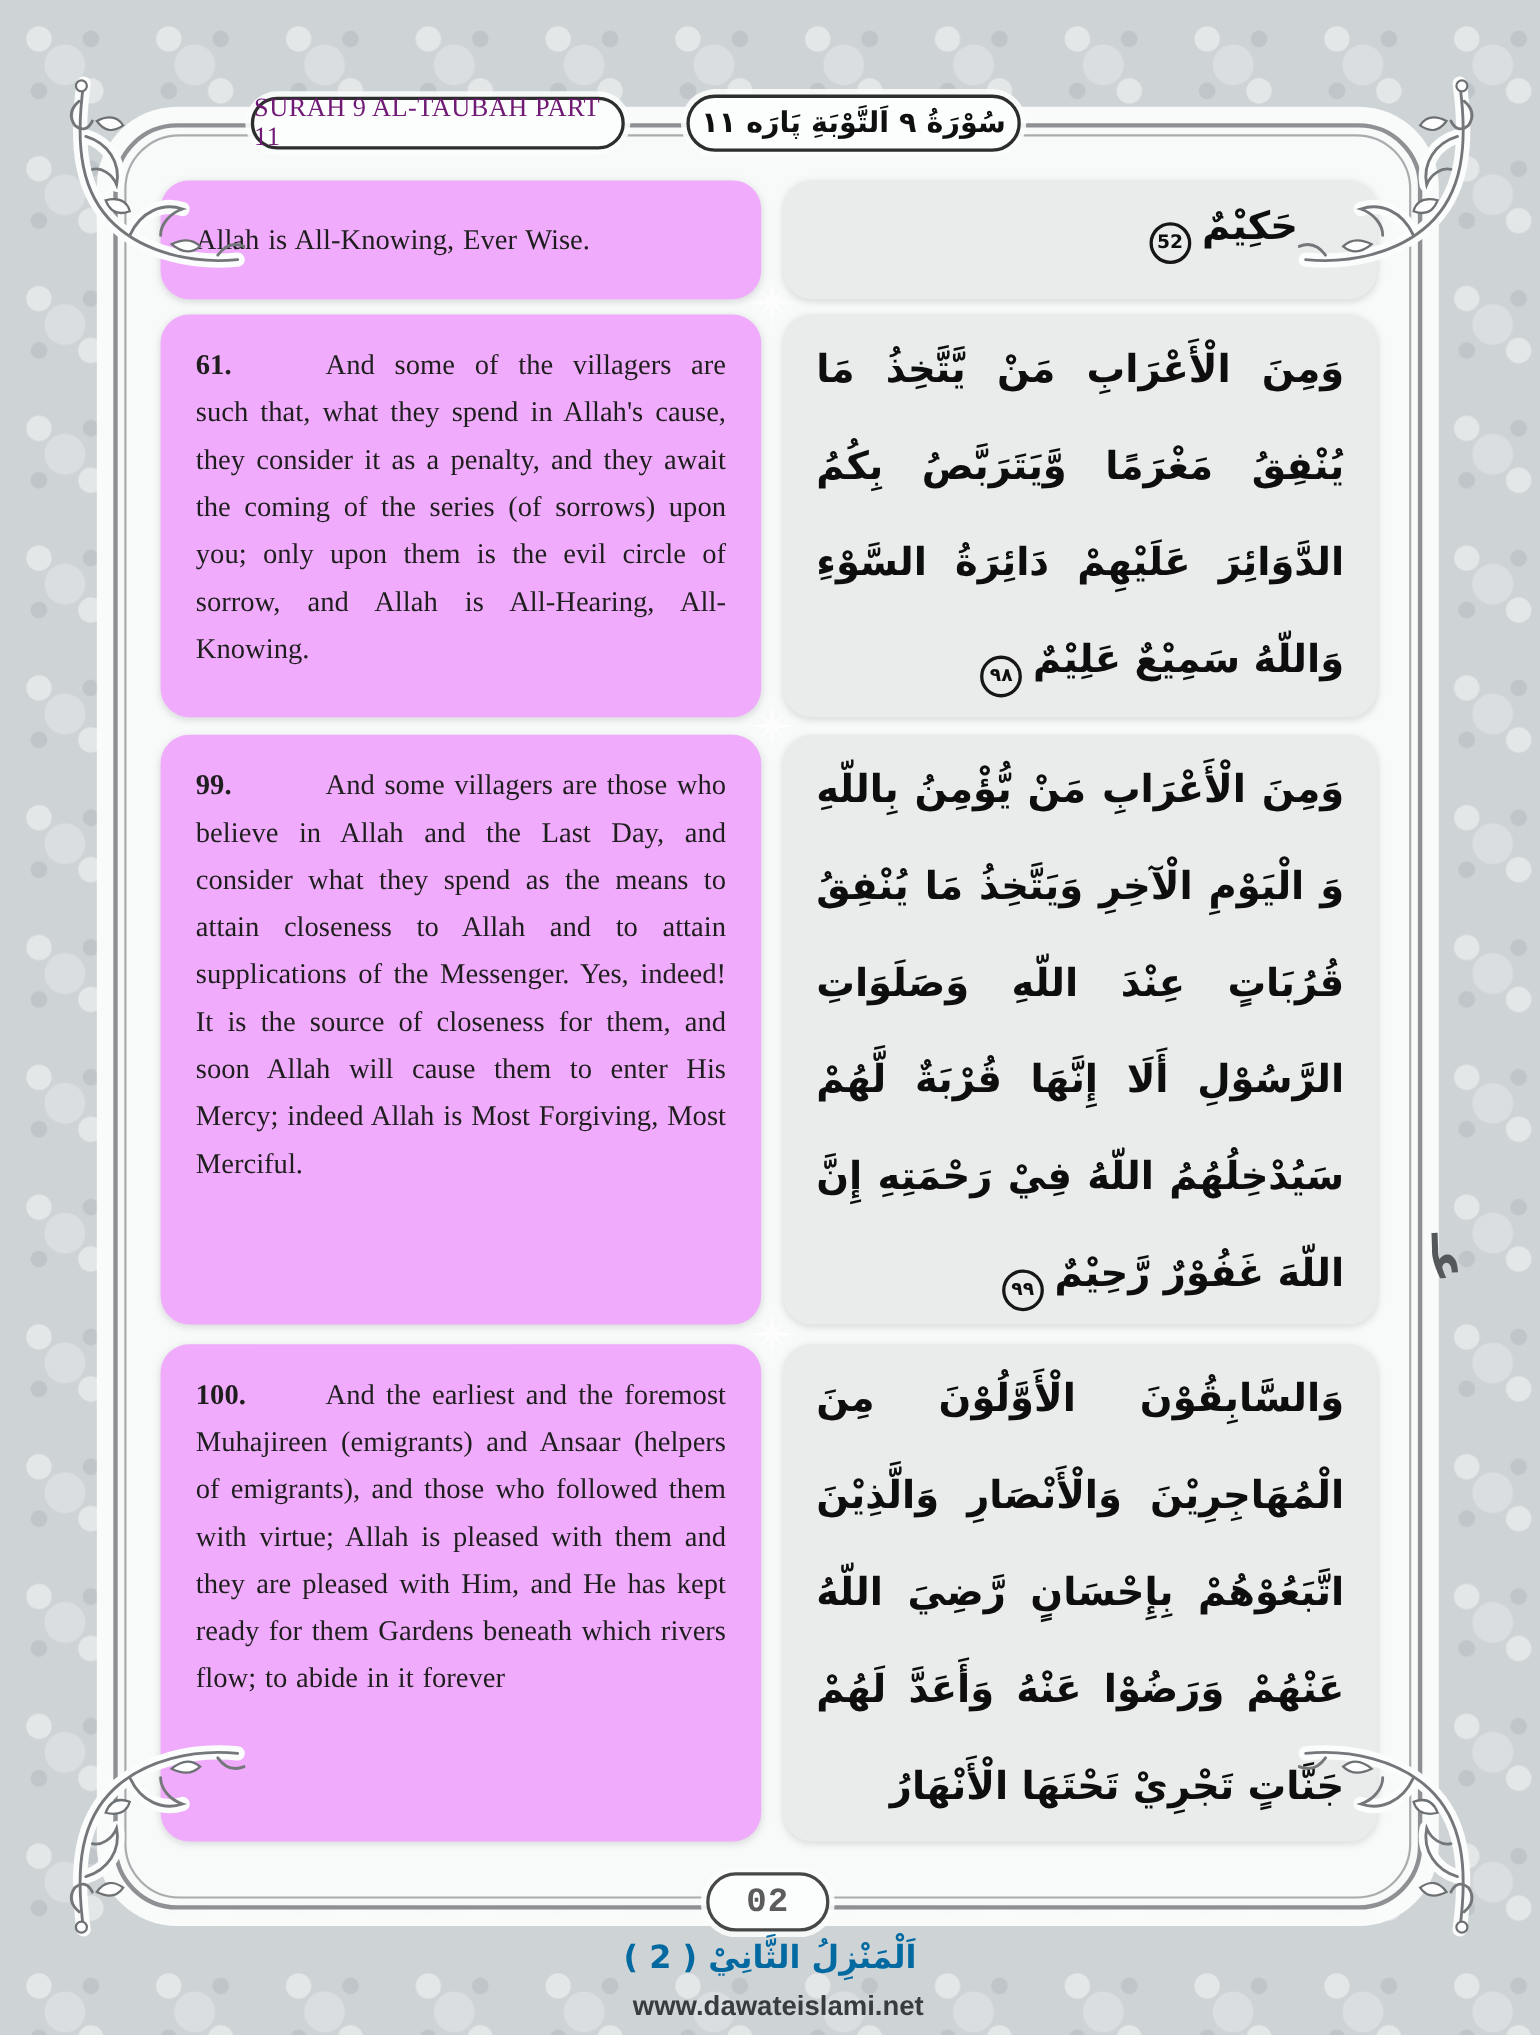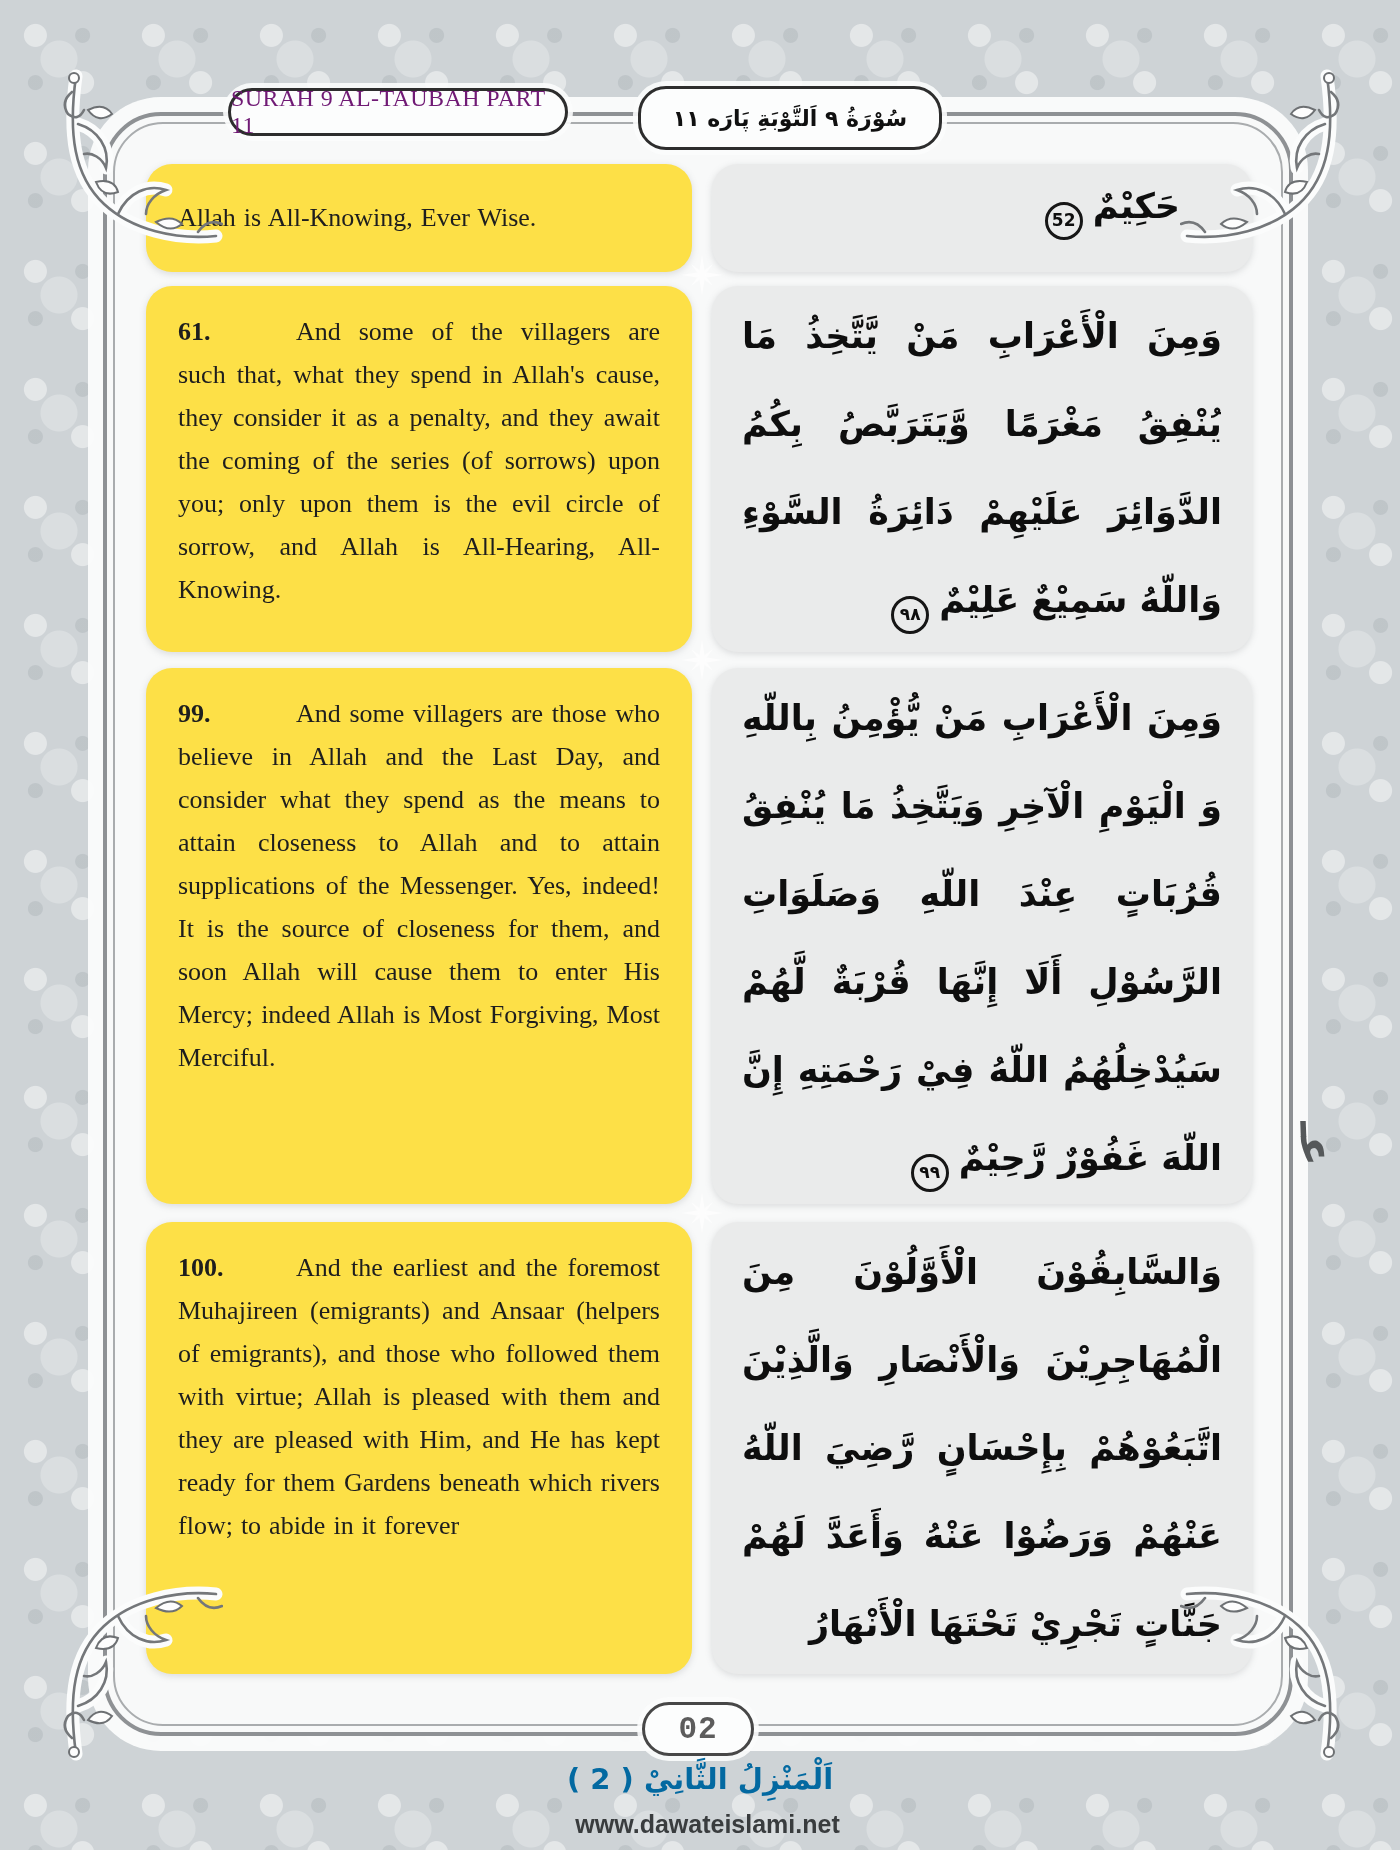--- a/index.html
+++ b/index.html
@@ -32,29 +32,29 @@
   #fl-bl{left:48px;top:1566px;transform:scaleY(-1);}
   #fl-br{left:1180px;top:1566px;transform:scale(-1,-1);}
   
   .pill{
     position:absolute;background:#fcfdfd;border:3px solid #2d2d2d;border-radius:28px;
     display:flex;align-items:center;justify-content:center;z-index:6;
     box-shadow:0 0 0 5px rgba(251,252,252,0.9);box-sizing:border-box;
   }
   #pill-left{left:228px;top:88px;width:340px;height:48px;
     font-weight:normal;font-size:24px;letter-spacing:0.4px;color:#701a75;justify-content:center;}
-  #pill-right{left:638px;top:86px;width:304px;height:64px;
-    font-family:"DejaVu Sans",sans-serif;font-weight:bold;font-size:22px;direction:rtl;color:#101010;}
+  #pill-right{left:624px;top:86px;width:304px;height:52px;
+    font-family:"DejaVu Sans",sans-serif;font-weight:bold;font-size:26px;direction:rtl;color:#101010;}
   #pill-page{left:642px;top:1702px;width:112px;height:54px;border-color:#474747;
     font-weight:bold;font-size:31px;color:#5c5c5c;letter-spacing:1px;font-family:Liberation Mono, monospace;}
   
   .block{position:absolute;border-radius:26px;box-sizing:border-box;z-index:3;overflow:hidden;
     box-shadow:0 2px 7px rgba(110,116,120,0.22);}
   .eng{
-    left:146px;width:546px;background:#fde047;color:#1e1e1e;
+    left:146px;width:546px;background:#f0abfc;color:#1e1e1e;
     font-size:26px;line-height:43px;text-align:justify;padding:24px 32px;word-spacing:1.5px;
   }
   .arb{
     left:712px;width:540px;background:#eaebeb;color:#0e0e0e;direction:rtl;
     font-family:"DejaVu Sans",sans-serif;font-weight:bold;font-size:35px;line-height:88px;
     text-align:justify;padding:6px 30px;
   }
   .arb p,.eng p{margin:0;}
   .r1{top:164px;height:108px;}
   .r2{top:286px;height:366px;}

